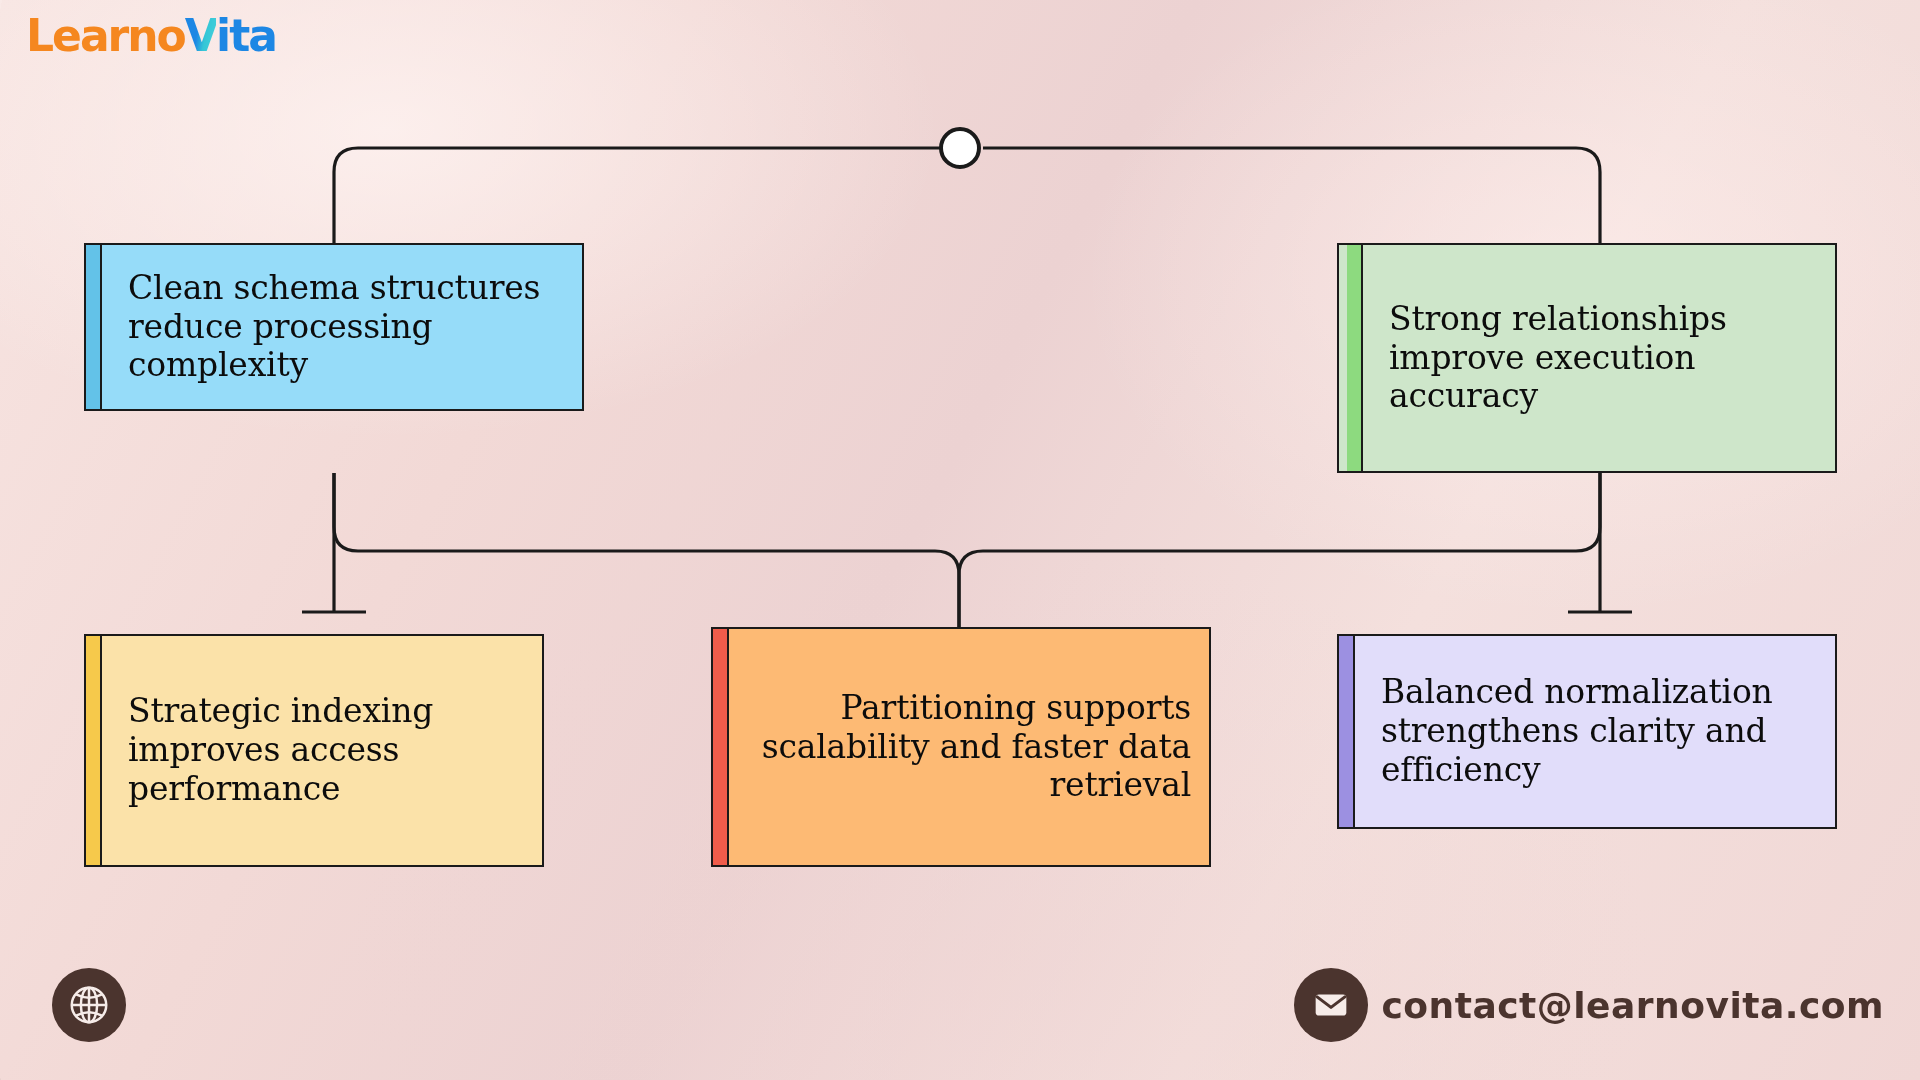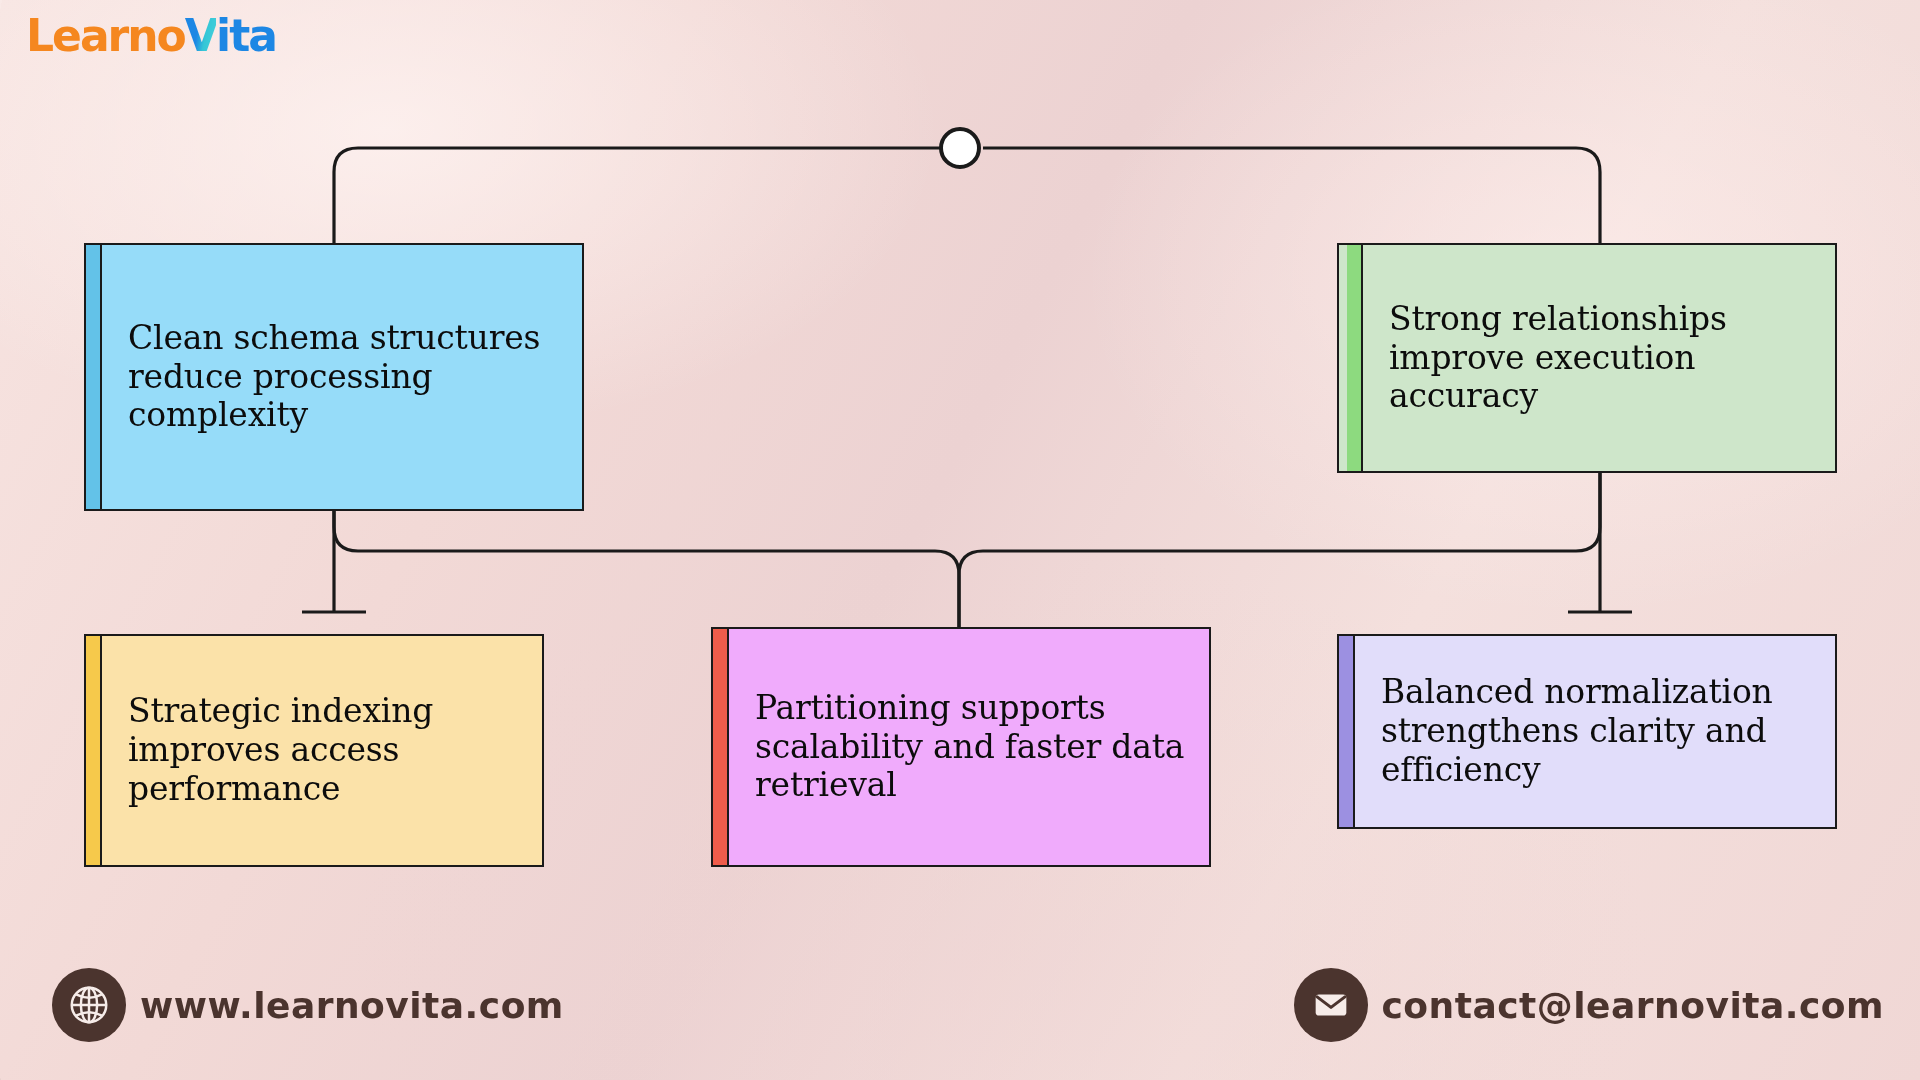--- a/index.html
+++ b/index.html
@@ -71,21 +71,21 @@
   }
   .card .txt {
     font-family:"DejaVu Serif", serif;
     font-size:33px;
     line-height:1.18;
     color:#0c0c0c;
     letter-spacing:-0.2px;
   }
 
   
-  #card-clean-schema      { left:84px;  top:243px;  width:500px; height:268px; }
+  #card-clean-schema      { left:84px;  top:243px;  width:500px; height:168px; }
   #card-strong-rel        { left:1337px;top:243px;  width:500px; height:230px;padding-left:8px; }
   #card-strategic-index   { left:84px;  top:634px;  width:460px; height:233px; }
   #card-partitioning      { left:711px; top:627px;  width:500px; height:240px; }
   #card-balanced-norm     { left:1337px;top:634px;  width:500px; height:195px; }
 
   
   #headline {
     position:absolute;
     left:640px; top:245px; width:640px;
     text-align:center;
@@ -168,21 +168,21 @@
   </div>
 </div>
 
 <div class="card" id="card-strategic-index" style="background: rgb(251, 226, 169);">
   <div class="accent" style="background: rgb(246, 201, 75);"></div>
   <div class="body">
     <div class="txt">Strategic indexing improves access performance</div>
   </div>
 </div>
 
-<div class="card" id="card-partitioning" style="background: #f0abfc;">
+<div class="card" id="card-partitioning" style="background: #fdba74; text-align: right;">
   <div class="accent" style="background: rgb(239, 92, 75);"></div>
   <div class="body">
     <div class="txt">Partitioning supports scalability and faster data retrieval</div>
   </div>
 </div>
 
 <div class="card" id="card-balanced-norm" style="background: rgb(225, 221, 250);">
   <div class="accent" style="background: rgb(156, 144, 225);"></div>
   <div class="body">
     <div class="txt">Balanced normalization strengthens clarity and efficiency</div>
@@ -193,21 +193,20 @@
   <div class="badge" style="background: rgb(75, 52, 46);">
     <svg width="46" height="46" viewBox="0 0 48 48" fill="none" stroke="#f6ece9" stroke-width="2.6">
       <circle cx="24" cy="24" r="18"></circle>
       <ellipse cx="24" cy="24" rx="8.5" ry="18"></ellipse>
       <line x1="6" y1="24" x2="42" y2="24"></line>
       <path d="M10.5 13 Q24 20 37.5 13"></path>
       <path d="M10.5 35 Q24 28 37.5 35"></path>
       <line x1="24" y1="6" x2="24" y2="42"></line>
     </svg>
   </div>
-  <div class="ftext" style="color: rgb(75, 52, 46);">www.learnovita.com</div>
 </div>
 
 <div class="foot" id="foot-mail">
   <div class="badge" style="background: rgb(75, 52, 46);">
     <svg width="46" height="46" viewBox="0 0 48 48">
       <rect x="8" y="13" width="32" height="22" rx="3.5" fill="#f6ece9"></rect>
       <path d="M9.5 15.5 L24 26.5 L38.5 15.5" fill="none" stroke="#4b342e" stroke-width="3.2" stroke-linecap="round" stroke-linejoin="round"></path>
     </svg>
   </div>
   <div class="ftext" style="color: rgb(75, 52, 46);">contact@learnovita.com</div>

